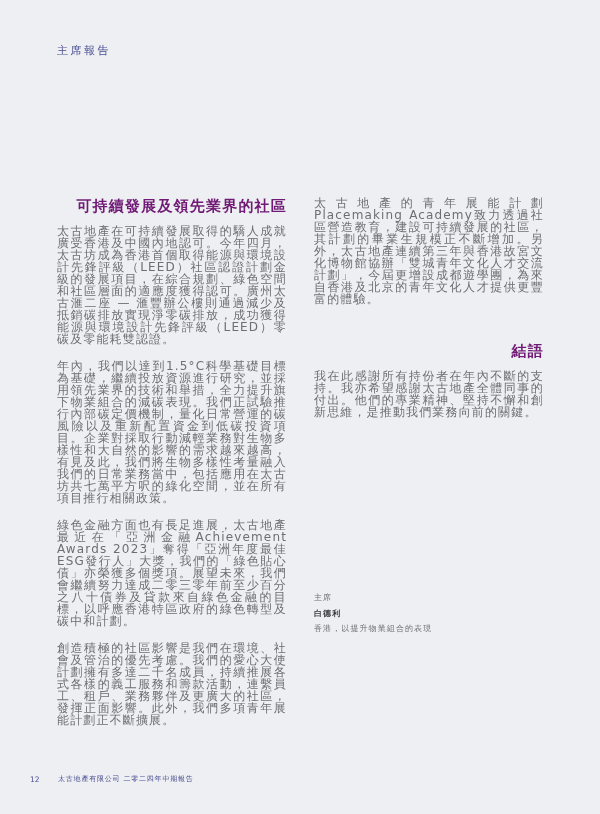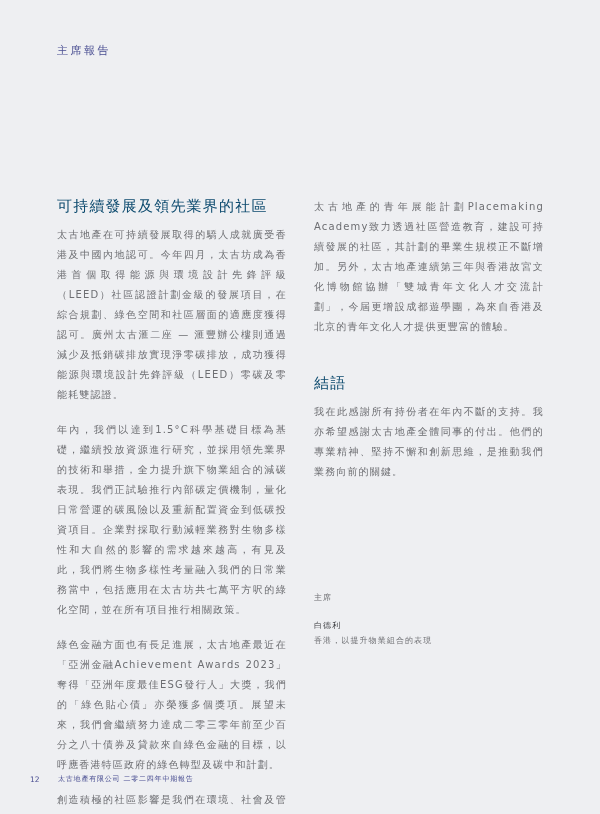--- a/index.html
+++ b/index.html
@@ -24,51 +24,51 @@
     color: #4a4f92;
   }
   .col {
     position: absolute;
     width: 230px;
   }
   .col-left { left: 57px; top: 196px; }
   .col-right { left: 314px; top: 197px; }
   .section-title {
     font-size: 15px;
-    font-weight: normal;
-    color: #0c4a6e;
+    font-weight: bold;
+    color: #701a75;
     letter-spacing: 1.2px;
     margin: 0 0 9px 0;
     line-height: 20px;
+    text-align: right;
   }
   p {
     margin: 0 0 15px 0;
-    font-size: 10px;
-    line-height: 20px;
+    font-size: 12px;
+    line-height: 12px;
     letter-spacing: 1.15px;
     color: #6d6e72;
     text-align: justify;
   }
   .right-title {
     margin-top: 36px;
     margin-bottom: 9px;
   }
   .signature {
     position: absolute;
     left: 314px;
     top: 590px;
     font-size: 8px;
     letter-spacing: 1.1px;
     line-height: 15.5px;
     color: #6d6e72;
   }
   .signature .name {
-    font-weight: normal;
+    font-weight: bold;
     color: #3b3c40;
-    margin-top: 12px;
   }
   .footer {
     position: absolute;
     top: 774px;
     left: 30px;
     font-size: 7px;
     color: #4a4f92;
     display: flex;
     align-items: center;
   }

